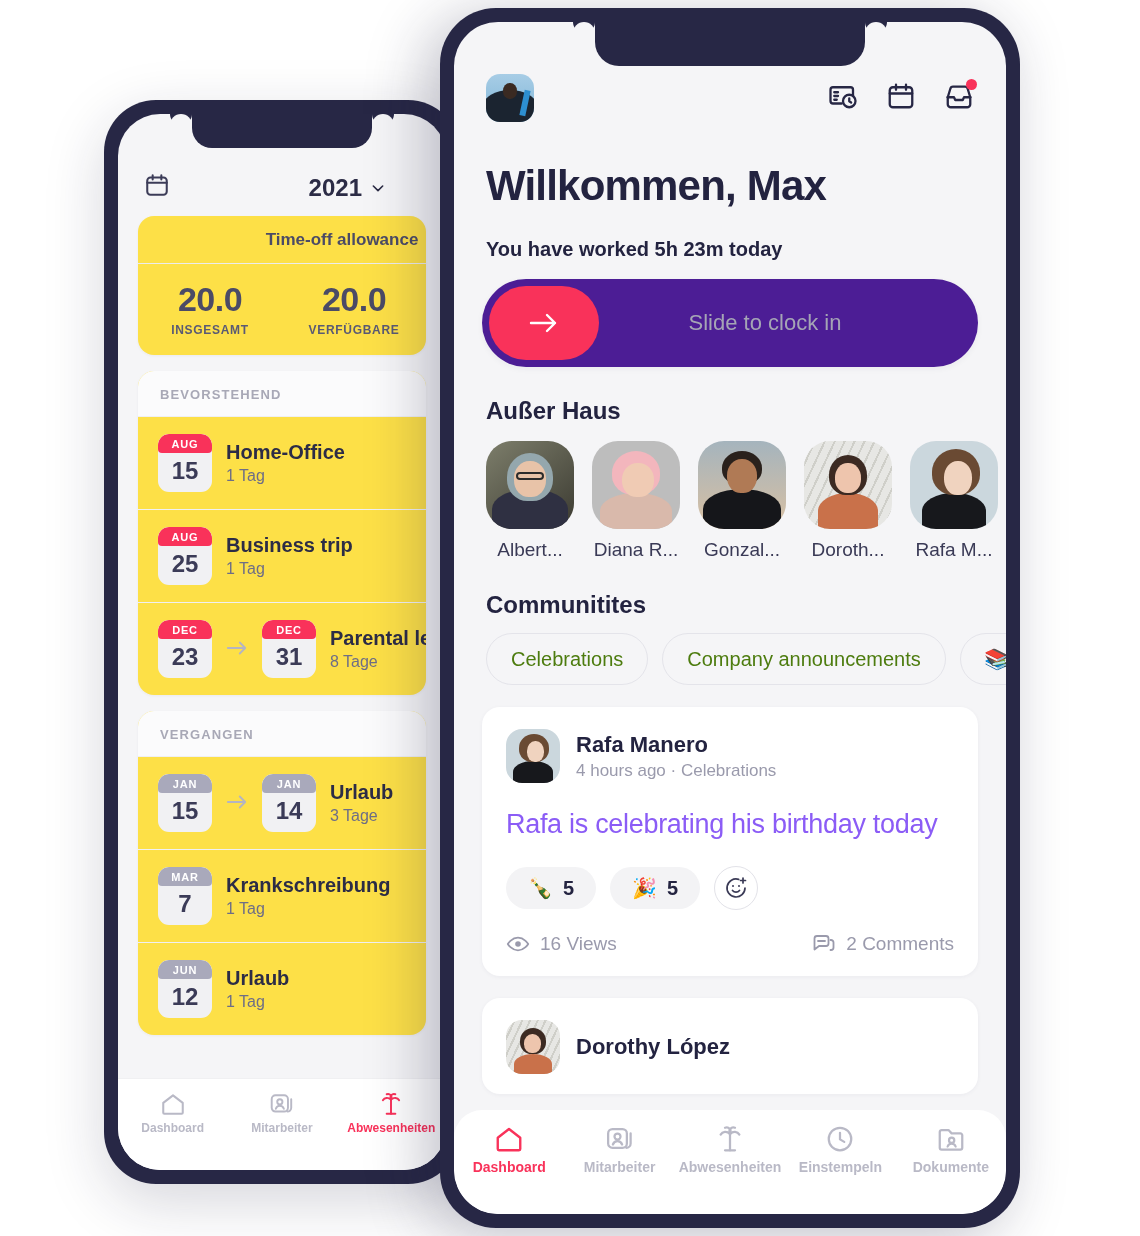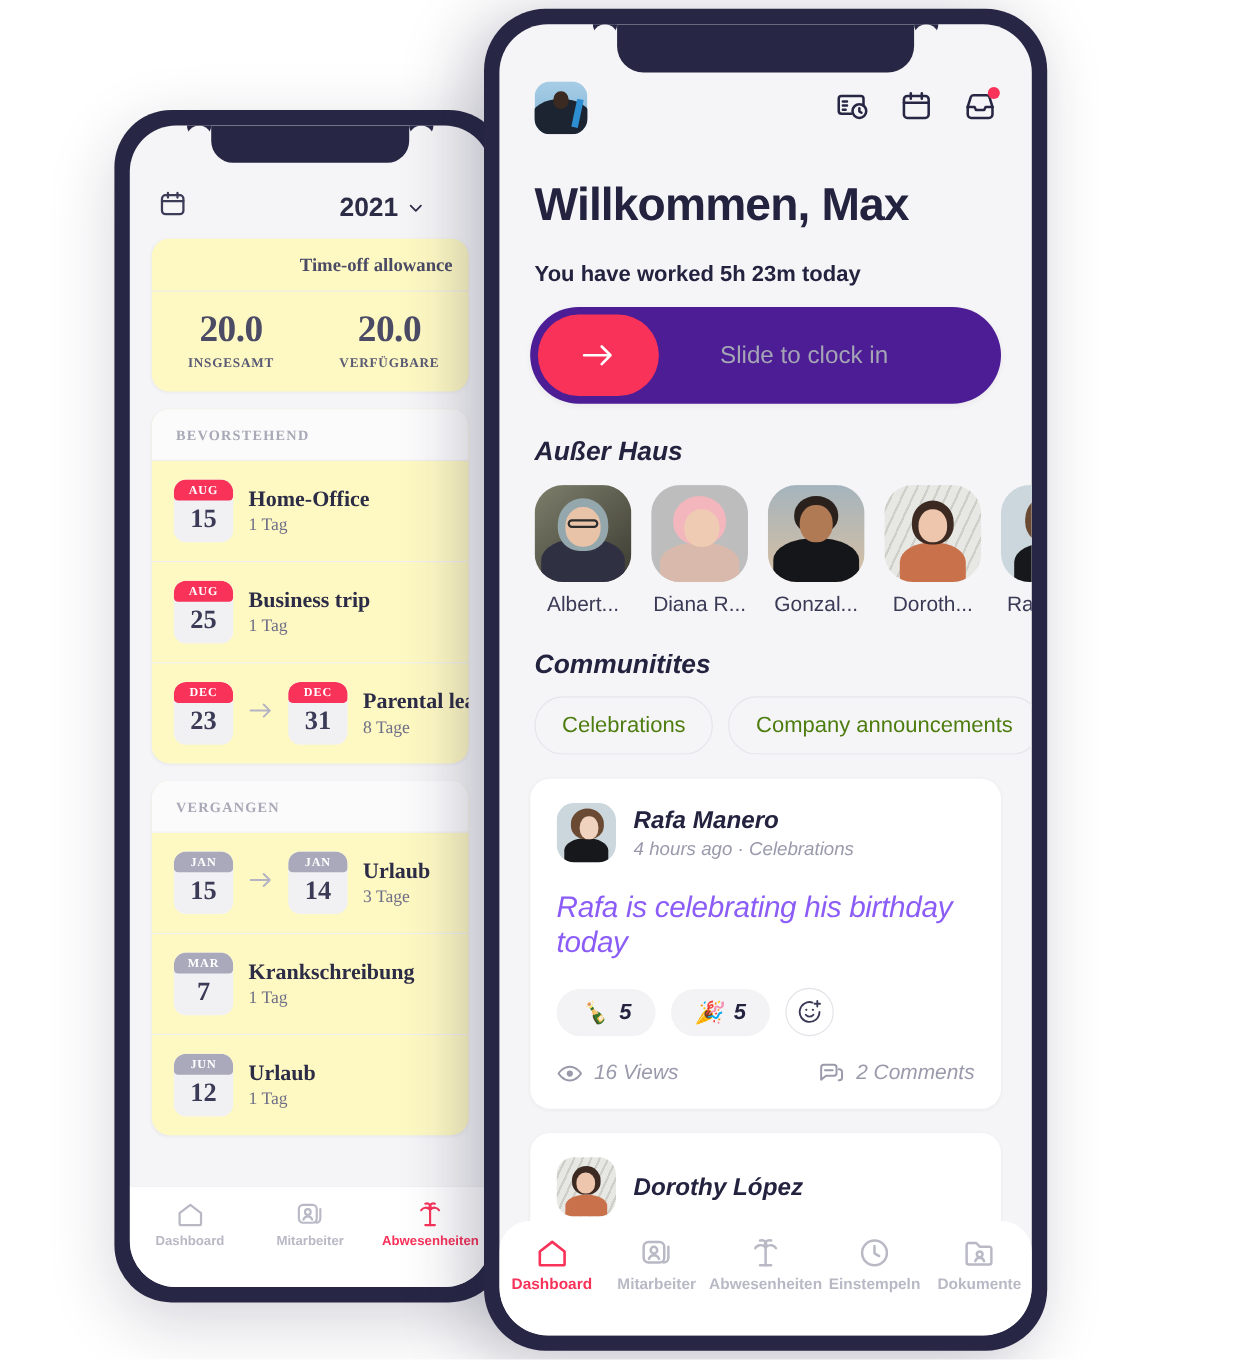--- a/index.html
+++ b/index.html
@@ -19,21 +19,21 @@
     padding: 14px;
   }
   #phone-left {
     left: 104px; top: 100px;
     width: 356px; height: 1084px;
     border-radius: 52px;
     box-shadow: 0 18px 60px rgba(30,30,60,.18);
   }
   #phone-right {
     left: 440px; top: 8px;
-    width: 512px; height: 1220px;
+    width: 580px; height: 1220px;
     box-shadow: -14px 10px 60px rgba(30,30,60,.28);
   }
   .screen {
     position: relative;
     width: 100%; height: 100%;
     background: #f5f5f7;
     border-radius: 42px;
     overflow: hidden;
   }
   #phone-right .screen { border-radius: 44px; }
@@ -66,26 +66,25 @@
     justify-content: space-between;
     padding: 58px 26px 14px 26px;
   }
   .l-topbar .cal-ico { color: #3c3c58; }
   .l-year {
     display: flex; align-items: center; gap: 8px;
     font-size: 24px; font-weight: 700; color: #2c2c46;
     margin-right: 34px;
   }
   .l-card {
-    background: #fef9c3;
+    background: #fde047;
     border-radius: 16px;
     margin: 0 20px 16px 20px;
     overflow: hidden;
     box-shadow: 0 1px 3px rgba(40,40,70,.05);
-    font-family: Liberation Serif, serif;
   }
   .l-allow-head {
     text-align: center;
     padding: 14px 0 13px;
     font-size: 17px; font-weight: 700; color: #4b4b66;
     border-bottom: 1px solid #ececed;
     white-space: nowrap;
     padding-left: 120px;
   }
   .l-allow-body { display: flex; padding: 16px 0 18px; }
@@ -191,21 +190,20 @@
     color: #fff; flex: 0 0 auto;
   }
   .slider-label {
     flex: 1; text-align: center;
     font-size: 22px; color: #a5a5b5;
     margin-right: 40px;
   }
   .r-h2 {
     font-size: 24px; font-weight: 700; color: #232340;
     padding: 30px 32px 0 32px;
-    font-style: italic;
   }
   .ooo-strip {
     display: flex; gap: 18px;
     padding: 16px 0 0 32px;
     overflow: hidden;
   }
   .ooo-item { width: 88px; flex: 0 0 auto; text-align: center; }
   .ooo-item .pic {
     width: 88px; height: 88px; border-radius: 26px;
     overflow: hidden;
@@ -226,21 +224,20 @@
     padding: 13px 24px;
     font-size: 20px; color: #4d7c0f;
     white-space: nowrap;
     display: flex; align-items: center; gap: 8px;
   }
   .post {
     background: #fff; border-radius: 18px;
     margin: 22px 28px 0 28px;
     padding: 22px 24px 20px 24px;
     box-shadow: 0 1px 4px rgba(40,40,70,.05);
-    font-style: italic;
   }
   .post-head { display: flex; align-items: center; gap: 16px; }
   .post-head .pic {
     width: 54px; height: 54px; border-radius: 16px;
     overflow: hidden; flex: 0 0 auto;
   }
   .post-author { font-size: 22px; font-weight: 600; color: #232340; }
   .post-meta { font-size: 17px; color: #9a9aac; margin-top: 3px; }
   .post-body {
     font-size: 27px; font-weight: 500; color: #8b5cf6;

